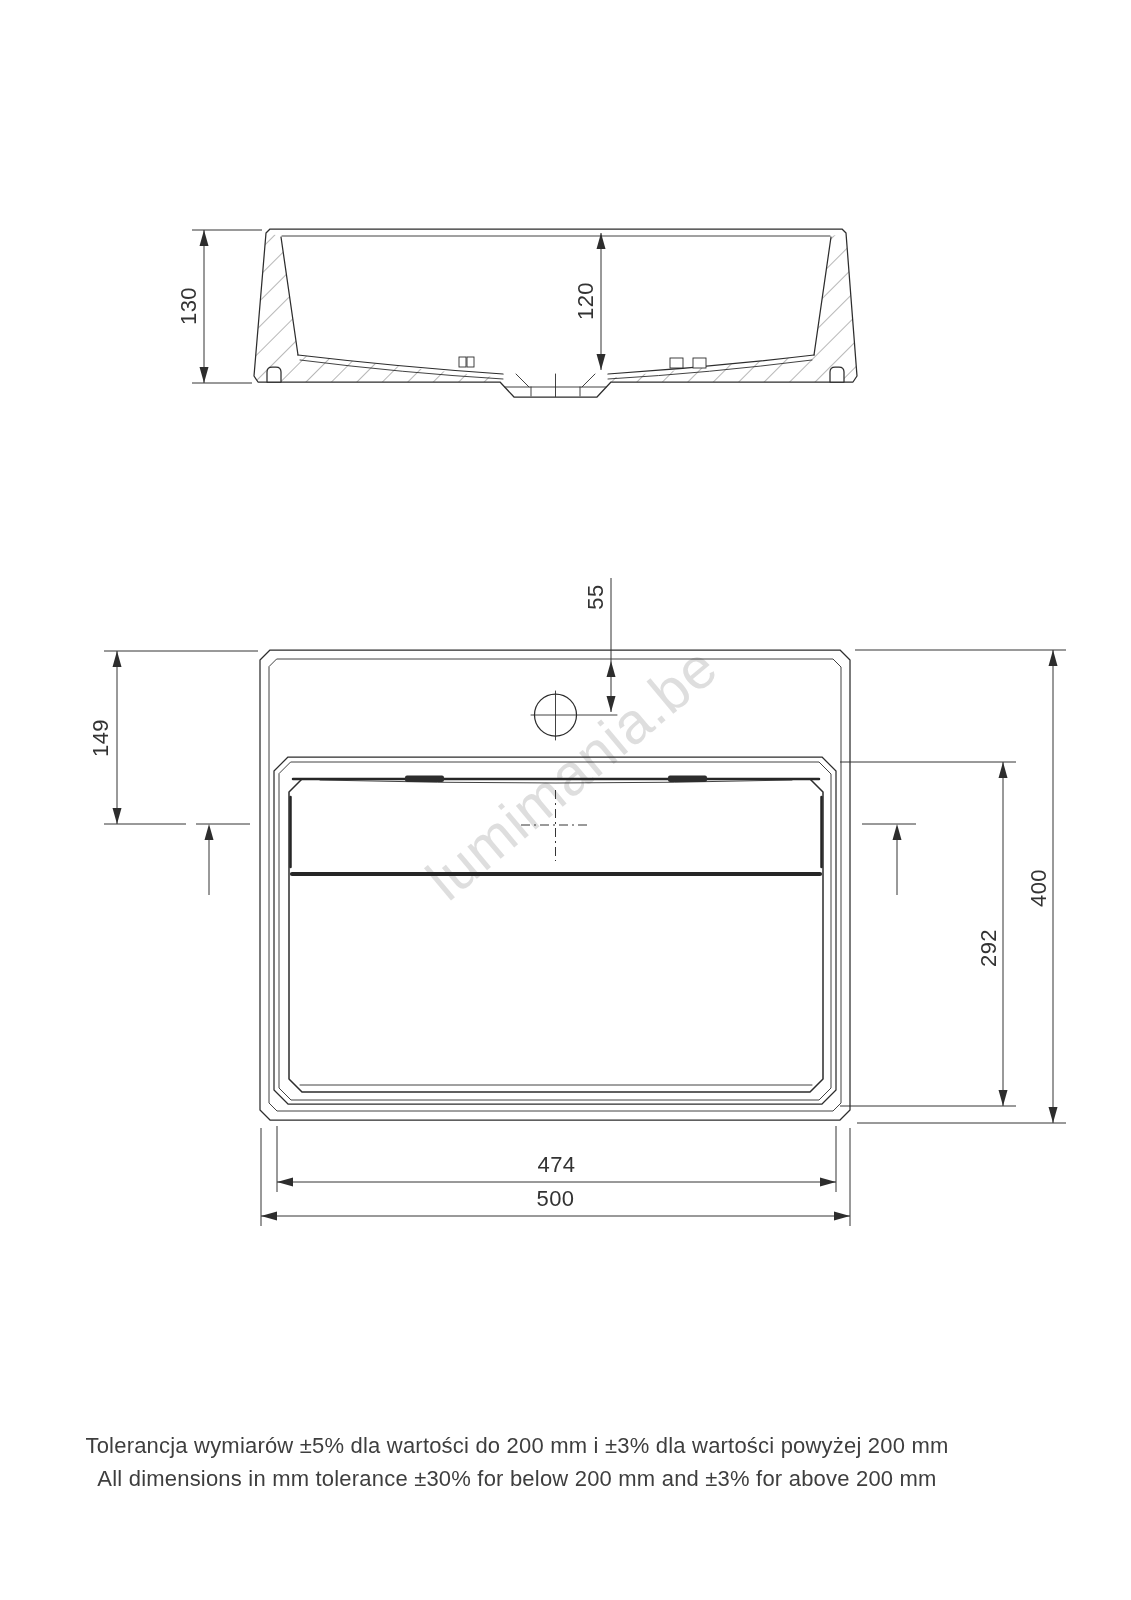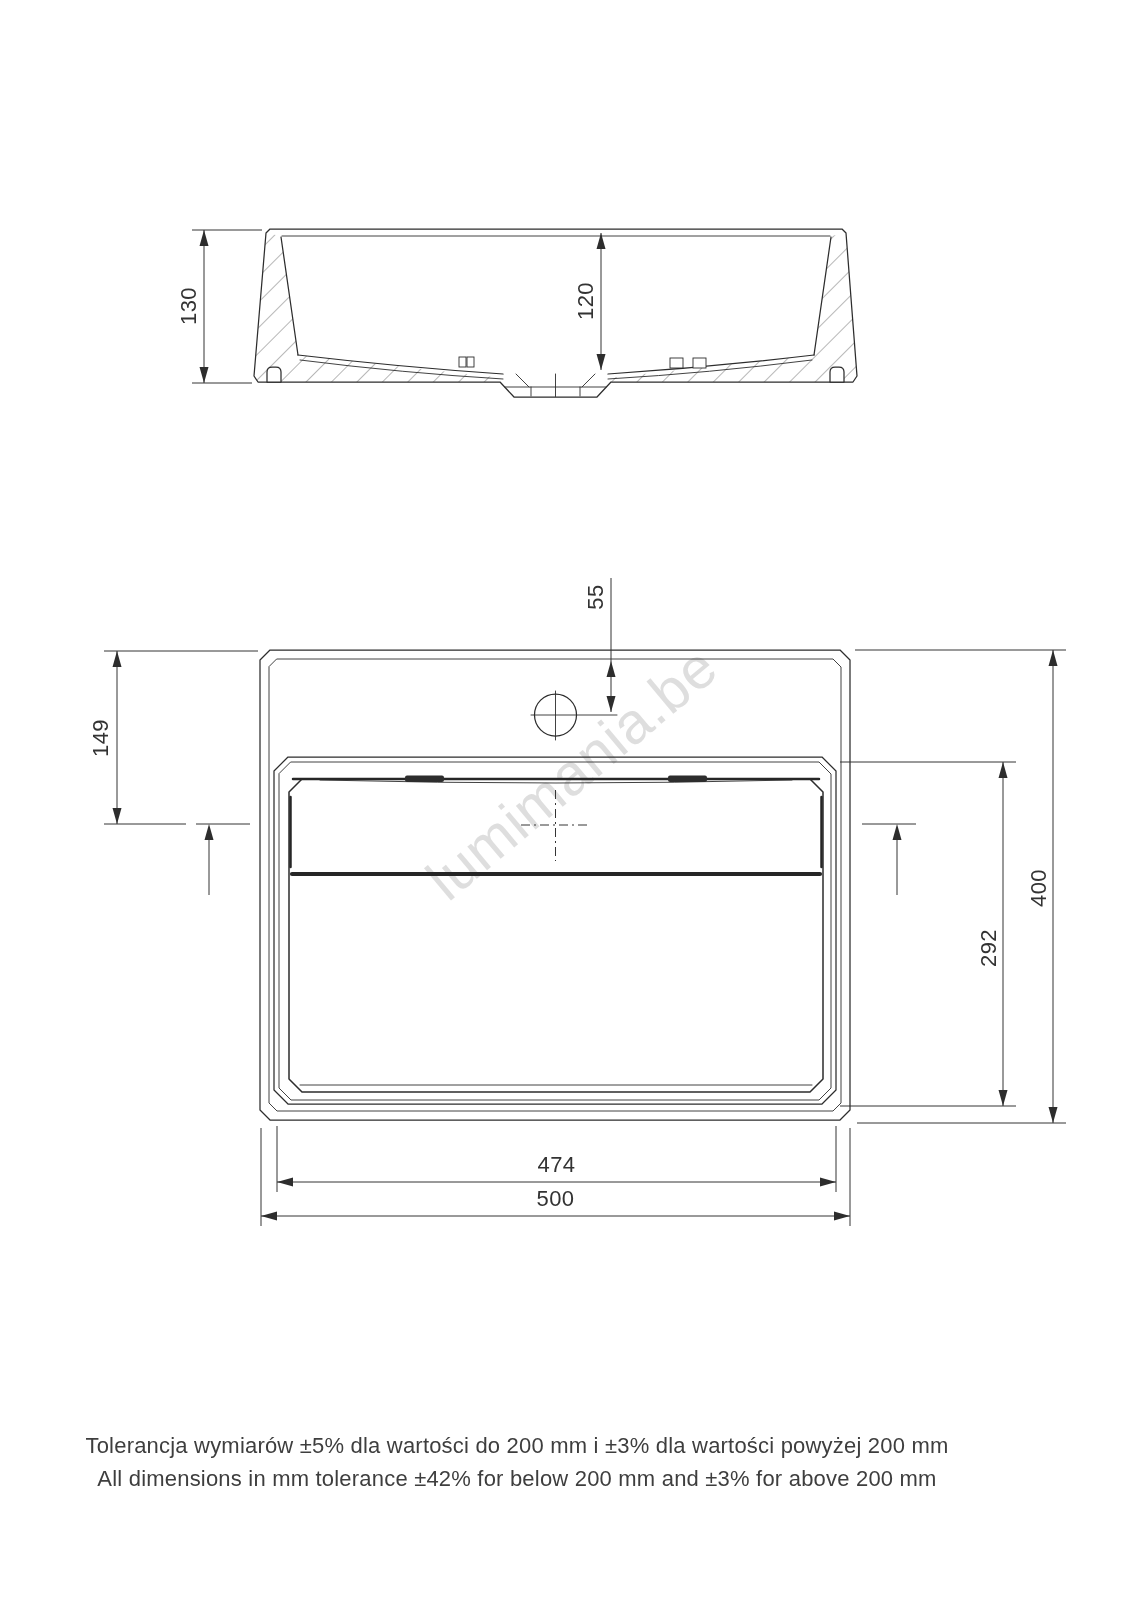--- a/index.html
+++ b/index.html
@@ -153,16 +153,16 @@
       <path class="dim" d="M261,1128 V1226 M850,1128 V1226 M261,1216 H850"></path>
       <polygon class="arr" points="261,1216 277,1211.5 277,1220.5"></polygon>
       <polygon class="arr" points="850,1216 834,1211.5 834,1220.5"></polygon>
       <text class="dimtxt" x="555.5" y="1206" text-anchor="middle">500</text>
     </g>
   </g>
 </svg>
 
 <div id="footer">
   <div>Tolerancja wymiarów ±5% dla wartości do 200 mm i ±3% dla wartości powyżej 200 mm</div>
-  <div>All dimensions in mm tolerance ±42% for below 200 mm and ±3% for above 200 mm</div>
+  <div>All dimensions in mm tolerance ±30% for below 200 mm and ±3% for above 200 mm</div>
 </div>
 
 </div>
 
 </body></html>

